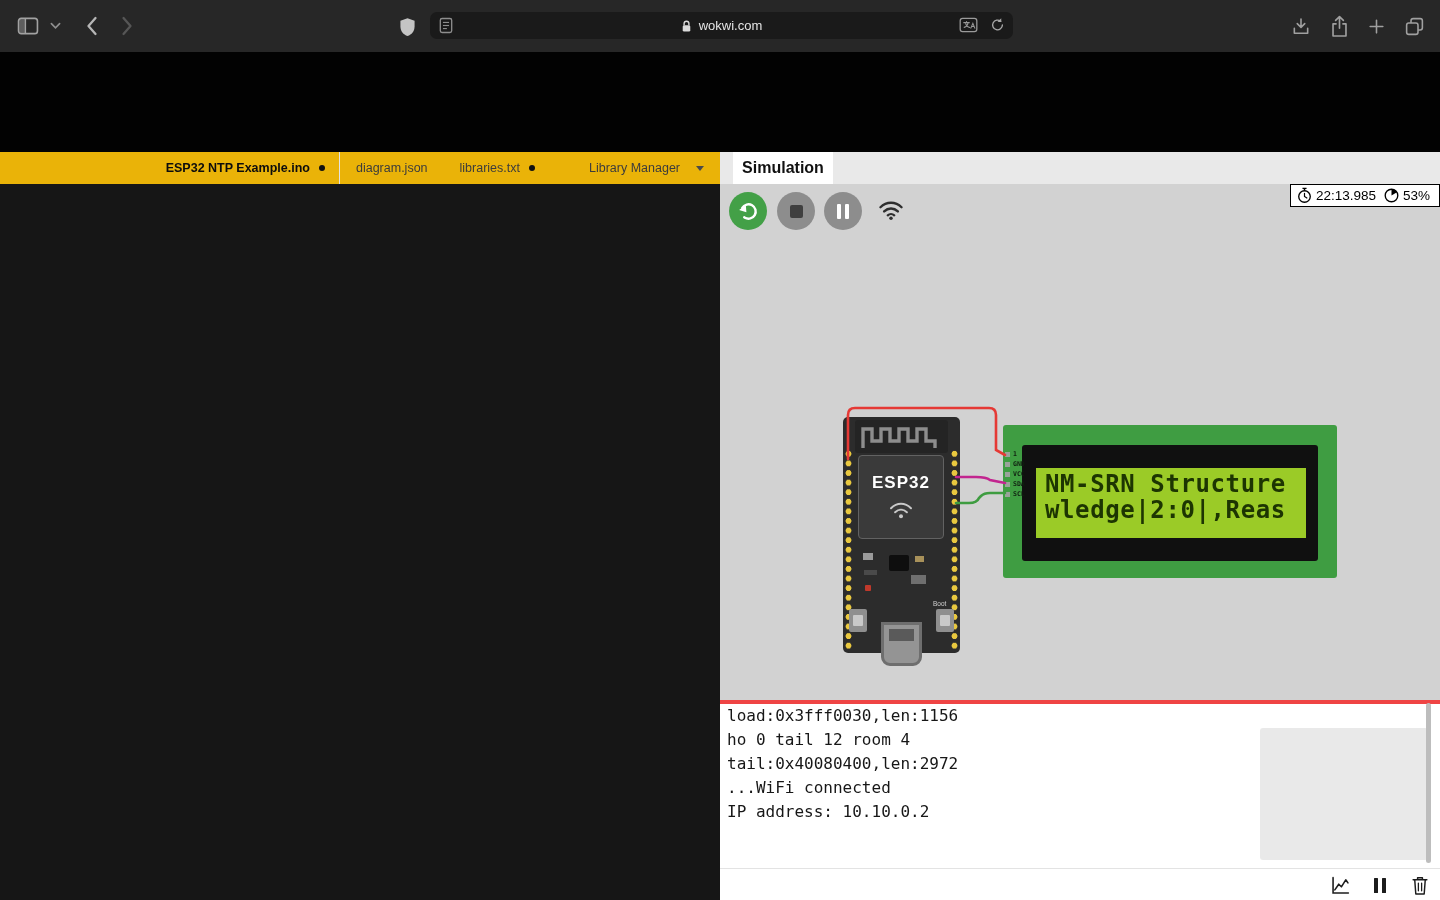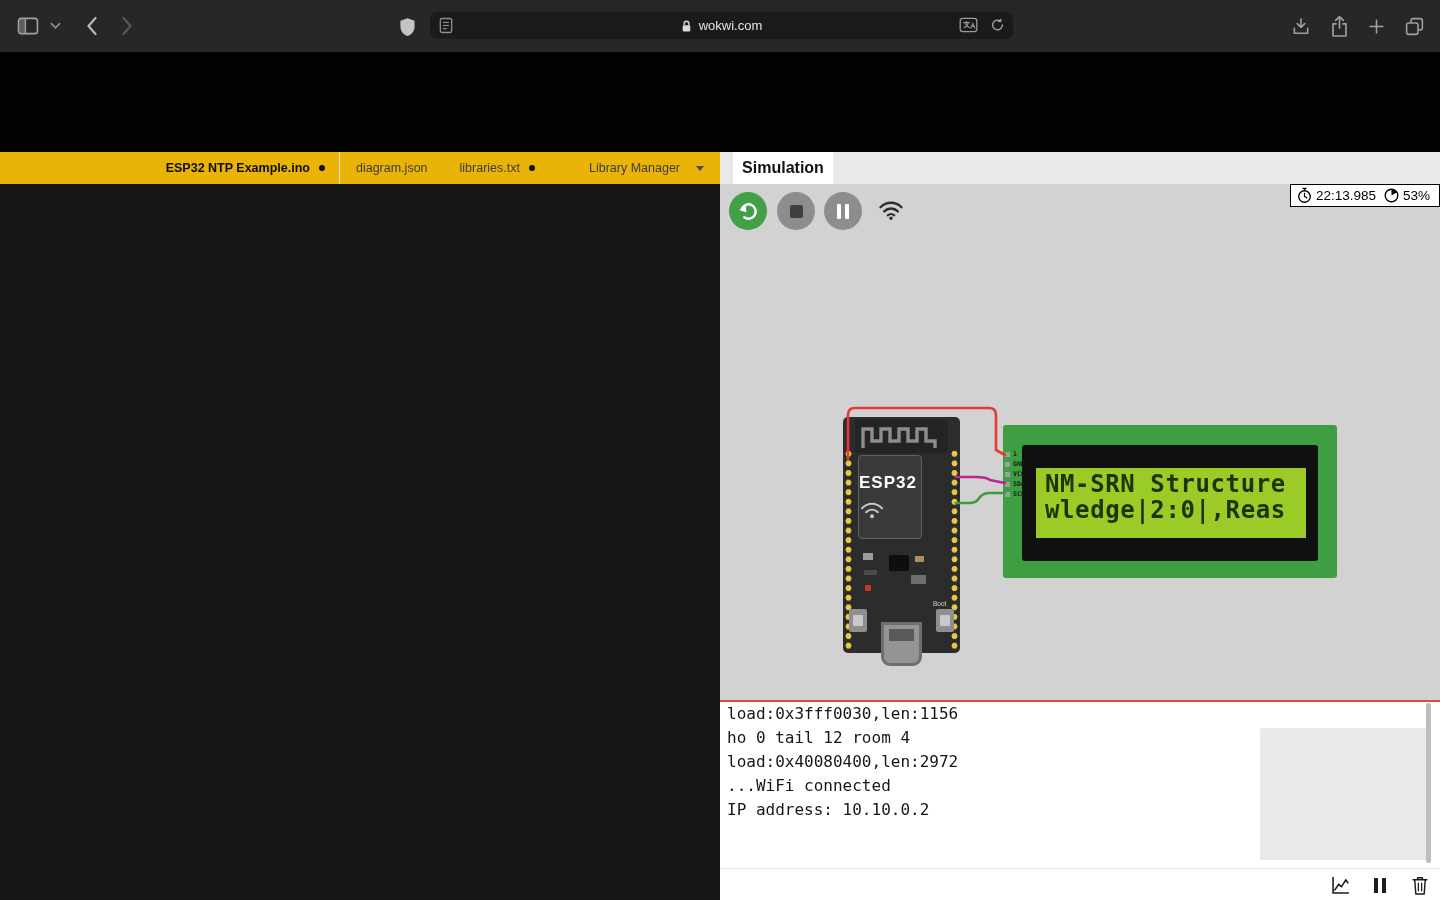--- a/index.html
+++ b/index.html
@@ -51,22 +51,22 @@
   .pause-bars i { display:block; width:4px; height:15px; background:#fff; border-radius:1px; }
 
   .timer-box { position:absolute; right:0; top:0; height:23px; background:#fff;
                border:1px solid #000; display:flex; align-items:center; gap:3px;
                padding:0 9px 0 5px; font-size:13.5px; color:#000; }
 
   
   .esp32 { position:absolute; left:123px; top:233px; width:117px; height:236px;
            background:#2c2c2c; border-radius:5px; z-index:2; }
   .antenna { position:absolute; left:12px; top:3px; width:93px; height:33px; background:#242424; border-radius:3px; }
-  .shield { position:absolute; left:15px; top:38px; width:64px; height:84px; background:#3a3a3a;
-            border:1px solid #626262; border-radius:4px; }
+  .shield { position:absolute; left:15px; top:38px; width:86px; height:84px; background:#3a3a3a;
+            border:1px solid #626262; border-radius:4px; text-align:center; }
   .shield-label { margin-top:17px; color:#fff; font-weight:bold; font-size:17px; letter-spacing:1px; }
   .pins { position:absolute; width:9px; top:32px; height:202px;
           background-image:radial-gradient(circle at 4.5px 4.8px, #e9c83f 2.6px, rgba(0,0,0,0) 3.3px);
           background-size:9px 9.6px; }
   .pins-l { left:1px; } .pins-r { right:1px; }
   .chip  { position:absolute; left:46px; top:138px; width:20px; height:16px; background:#0e0e0e; border-radius:2px; }
   .cap1  { position:absolute; left:20px; top:136px; width:10px; height:7px; background:#9b9b9b; }
   .cap2  { position:absolute; left:72px; top:139px; width:9px; height:6px; background:#a8915a; }
   .res1  { position:absolute; left:21px; top:153px; width:13px; height:5px; background:#4a4a4a; }
   .led-red { position:absolute; left:22px; top:168px; width:6px; height:6px; background:#c0392b; border-radius:1px; }
@@ -87,21 +87,21 @@
   .lcd-text { padding:3px 0 0 9px; font-family:"DejaVu Sans Mono", monospace; font-weight:bold;
               font-size:24px; line-height:26px; letter-spacing:0.6px; color:#1d3502; white-space:pre; }
   .lcd-pinrow { position:absolute; left:2px; display:flex; align-items:center; gap:3px; height:10px; }
   .lcd-pinrow b { width:5px; height:5px; background:#9aa39a; display:block; }
   .lcd-pinrow span { font-family:"DejaVu Sans Mono", monospace; font-size:6.5px; color:#102010; font-weight:bold; }
 
   .wires { position:absolute; left:0; top:0; width:720px; height:716px; z-index:3; pointer-events:none; }
 
   
   .serial { position:absolute; left:0; top:516px; width:720px; height:168px; background:#ffffff;
-            border-top:2px solid #ef4444; z-index:4; }
+            border-top:4px solid #ef4444; z-index:4; }
   .serial-line { height:24px; line-height:24px; padding-left:7px; font-family:"DejaVu Sans Mono", monospace;
                  font-size:16px; color:#171717; white-space:pre; }
   .scroll-overlay { position:absolute; left:540px; top:544px; width:168px; height:132px;
                     background:rgba(231,231,231,0.93); border-radius:3px; z-index:5; }
   .scrollbar { position:absolute; left:706px; top:519px; width:5px; height:160px;
                background:#bdbdbd; border-radius:3px; z-index:6; }
 
   
   .serial-toolbar { position:absolute; left:0; top:684px; width:720px; height:32px; background:#fff;
                     border-top:1px solid #e3e3e3; z-index:6; }
@@ -336,21 +336,21 @@
 
     <svg class="wires" viewBox="0 0 720 716">
       <path d="M128 275 V231 Q128 224 135 224 H269 Q276 224 276 231 V266 L285 271" fill="none" stroke="#e53935" stroke-width="2.6" stroke-linecap="round"></path>
       <path d="M236 293 H256 Q266 293 270 296 L285 299" fill="none" stroke="#c2258f" stroke-width="2.6" stroke-linecap="round"></path>
       <path d="M236 319 H249 Q257 319 259 314 L261 312 Q264 309 270 309 H285" fill="none" stroke="#3e9c40" stroke-width="2.6" stroke-linecap="round"></path>
     </svg>
 
     <div class="serial">
       <div class="serial-line">load:0x3fff0030,len:1156</div>
       <div class="serial-line">ho 0 tail 12 room 4</div>
-      <div class="serial-line">load:0x40080400,len:2972</div>
+      <div class="serial-line">tail:0x40080400,len:2972</div>
       <div class="serial-line">...WiFi connected</div>
       <div class="serial-line">IP address: 10.10.0.2</div>
     </div>
     <div class="scroll-overlay"></div>
     <div class="scrollbar"></div>
 
     <div class="serial-toolbar">
       <div class="stb-btn" style="left:606px;">
         <svg width="21" height="21" viewBox="0 0 24 24">
           <path d="M3.5 3 V20.5 H21" fill="none" stroke="#1c1c1c" stroke-width="1.8" stroke-linecap="round"></path>

